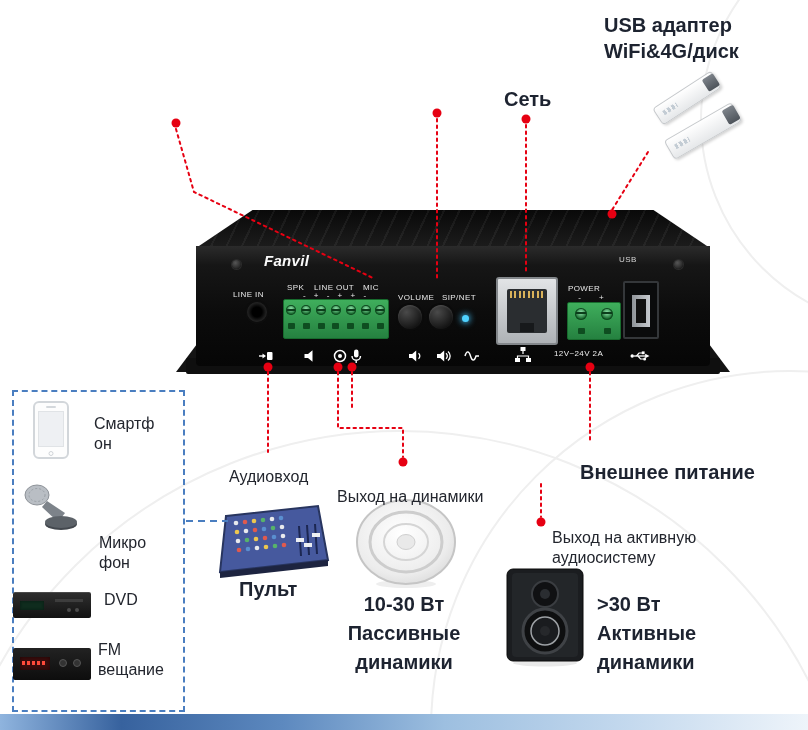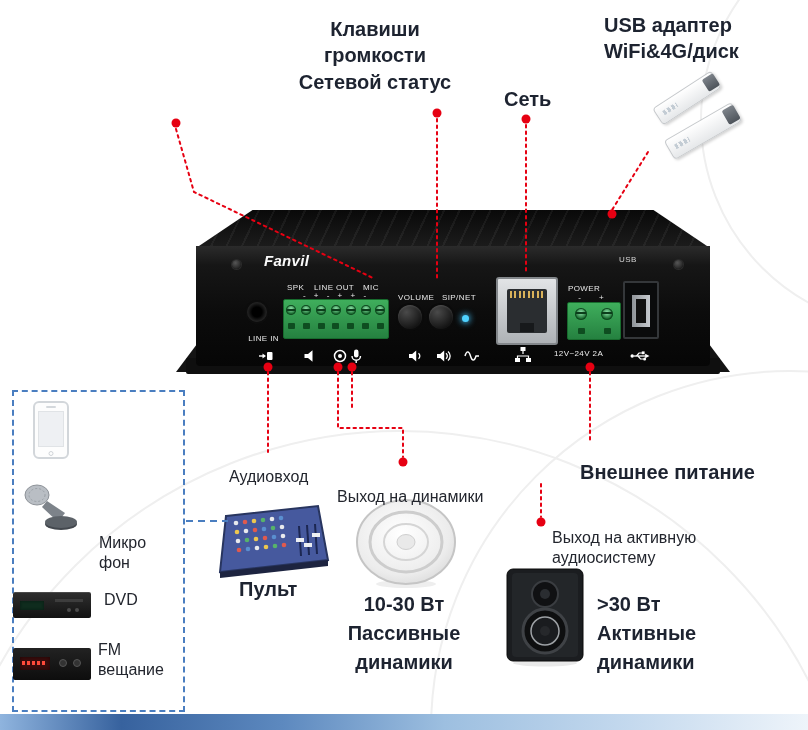--- a/index.html
+++ b/index.html
@@ -98,43 +98,42 @@
 </head>
 <body>
 
 <div class="canvas">
 
   <div class="decor-circle" style="left:-60px;top:430px;width:920px;height:920px;"></div>
   <div class="decor-circle" style="left:430px;top:370px;width:720px;height:720px;"></div>
   <div class="decor-circle" style="left:700px;top:-90px;width:420px;height:420px;"></div>
   <div class="bottom-bar"></div>
 
-  <div class="callout" style="left:291px;top:16px;width:168px;text-align:center;">Клавиши
-громкости
-Сетевой статус</div>
   <div class="callout" style="left:504px;top:86px;">Сеть</div>
   <div class="callout" style="left:604px;top:12px;">USB адаптер
 WiFi&amp;4G/диск</div>
 
   <div class="dongle" style="left:652px;top:88px;width:70px;height:20px;transform:rotate(-33deg);">
     <div class="logo"></div>
     <div class="cap"></div>
   </div>
   <div class="dongle" style="left:664px;top:120px;width:78px;height:22px;transform:rotate(-30deg);">
     <div class="logo"></div>
     <div class="cap"></div>
   </div>
 
   <div class="blue-box"></div>
 
   <div class="phone">
     <div class="spk"></div>
     <div class="scr"></div>
     <div class="home"></div>
   </div>
+  <div class="note" style="left:94px;top:414px;">Смартф
+он</div>
 
   <svg class="img-block" style="left:22px;top:482px;" width="62" height="50" viewBox="0 0 62 50">
     <ellipse cx="15" cy="13" rx="12" ry="10" fill="#b9bec4" stroke="#8d9298"></ellipse>
     <ellipse cx="15" cy="13" rx="8" ry="6.5" fill="none" stroke="#9aa0a6" stroke-dasharray="2 2"></ellipse>
     <path d="M25,19 L43,31 L36,40 L20,25 Z" fill="#7d838a"></path>
     <ellipse cx="39" cy="42" rx="16" ry="6" fill="#43484e"></ellipse>
     <ellipse cx="39" cy="40" rx="16" ry="6" fill="#5c6268"></ellipse>
   </svg>
   <div class="note" style="left:99px;top:497px;margin-top:36px;">Микро
 фон</div>
@@ -234,21 +233,21 @@
     <div class="wing l"></div>
     <div class="wing r"></div>
     <div class="base-bar"></div>
     <div class="front"></div>
 
     <div class="screw" style="left:36px;top:52px;"></div>
     <div class="screw" style="left:478px;top:52px;"></div>
 
     <div class="brand">Fanvil</div>
 
-    <div class="panel-label" style="left:37px;top:82px;width:46px;text-align:right;margin-top:44px;">LINE IN</div>
+    <div class="panel-label" style="left:37px;top:82px;width:46px;text-align:left;">LINE IN</div>
     <div class="jack"></div>
 
     <div class="panel-label" style="left:91px;top:75px;">SPK</div>
     <div class="panel-label" style="left:118px;top:75px;">LINE OUT</div>
     <div class="panel-label" style="left:167px;top:75px;text-align:center;">MIC</div>
     <div class="panel-label" style="left:88px;top:83px;width:104px;text-align:center;letter-spacing:3px;">- +  - + + -</div>
     <div class="terminal t7">
       <div class="trow">
         <div class="gscrew"></div>
         <div class="gscrew"></div>

